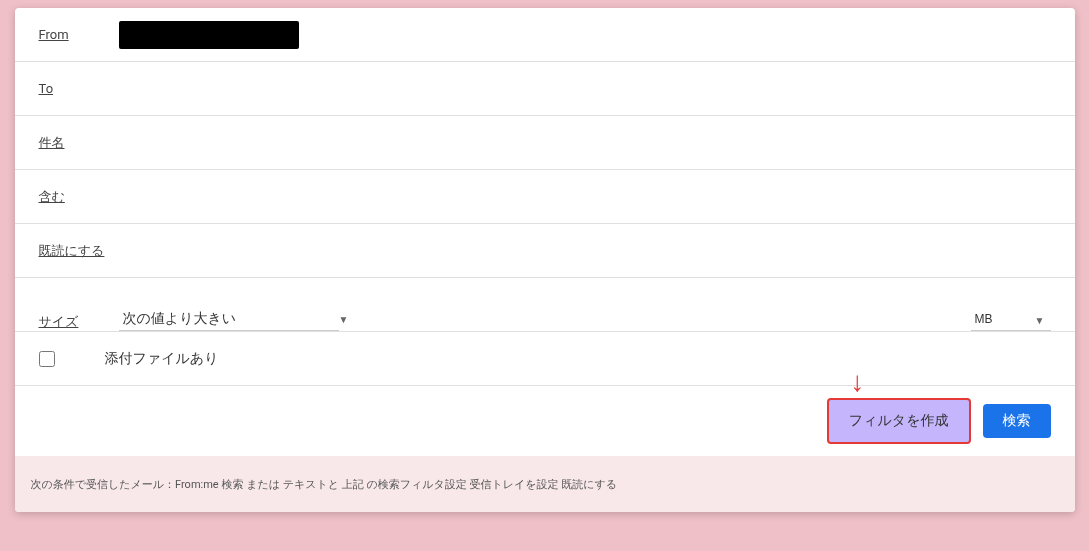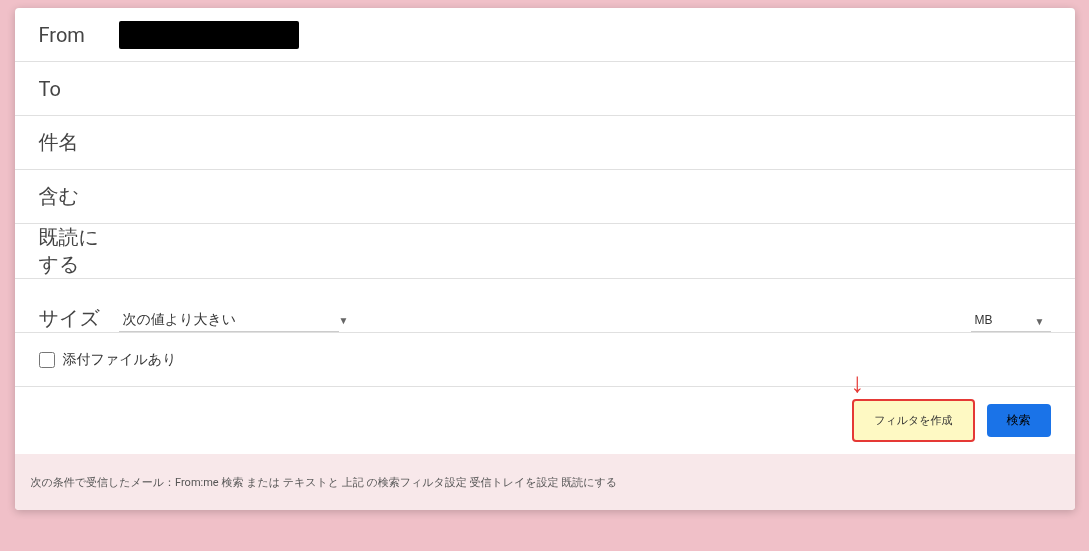--- a/index.html
+++ b/index.html
@@ -28,23 +28,24 @@
     .form-row {
       display: flex;
       align-items: center;
       border-bottom: 1px solid #e0e0e0;
       padding: 0 24px;
       min-height: 54px;
     }
 
     .form-label {
       width: 80px;
-      font-size: 20px;
+      font-size: 13px;
       color: #444;
       flex-shrink: 0;
+      text-decoration: underline;
     }
 
     .form-input {
       flex: 1;
       border: none;
       outline: none;
       font-size: 14px;
       color: #333;
       padding: 8px 0;
       background: transparent;
@@ -133,20 +134,21 @@
     .checkbox-group input[type="checkbox"] {
       width: 16px;
       height: 16px;
       cursor: pointer;
       border: 2px solid #666;
     }
 
     .checkbox-label {
       font-size: 14px;
       color: #333;
+      margin-left: 42px;
     }
 
     .actions-row {
       display: flex;
       align-items: center;
       justify-content: flex-end;
       padding: 12px 24px;
       gap: 12px;
       position: relative;
     }
@@ -155,34 +157,34 @@
       position: absolute;
       right: 210px;
       top: -18px;
       color: #e53935;
       font-size: 28px;
       line-height: 1;
     }
 
     .btn-filter {
       border: 2px solid #e53935;
-      background: #fef9c3;
-      color: #333;
-      font-size: 11px;
+      background: #c4b5fd;
+      color: #333;
+      font-size: 14px;
       padding: 12px 20px;
       border-radius: 4px;
       cursor: pointer;
       font-family: inherit;
     }
 
     .btn-search {
       background: #1a73e8;
-      color: #000000;
-      border: none;
-      font-size: 12px;
+      color: #ffffff;
+      border: none;
+      font-size: 14px;
       padding: 8px 20px;
       border-radius: 4px;
       cursor: pointer;
       font-family: inherit;
     }
 
     .bottom-strip {
       background: #f8e8ea;
       height: 56px;
       display: flex;

